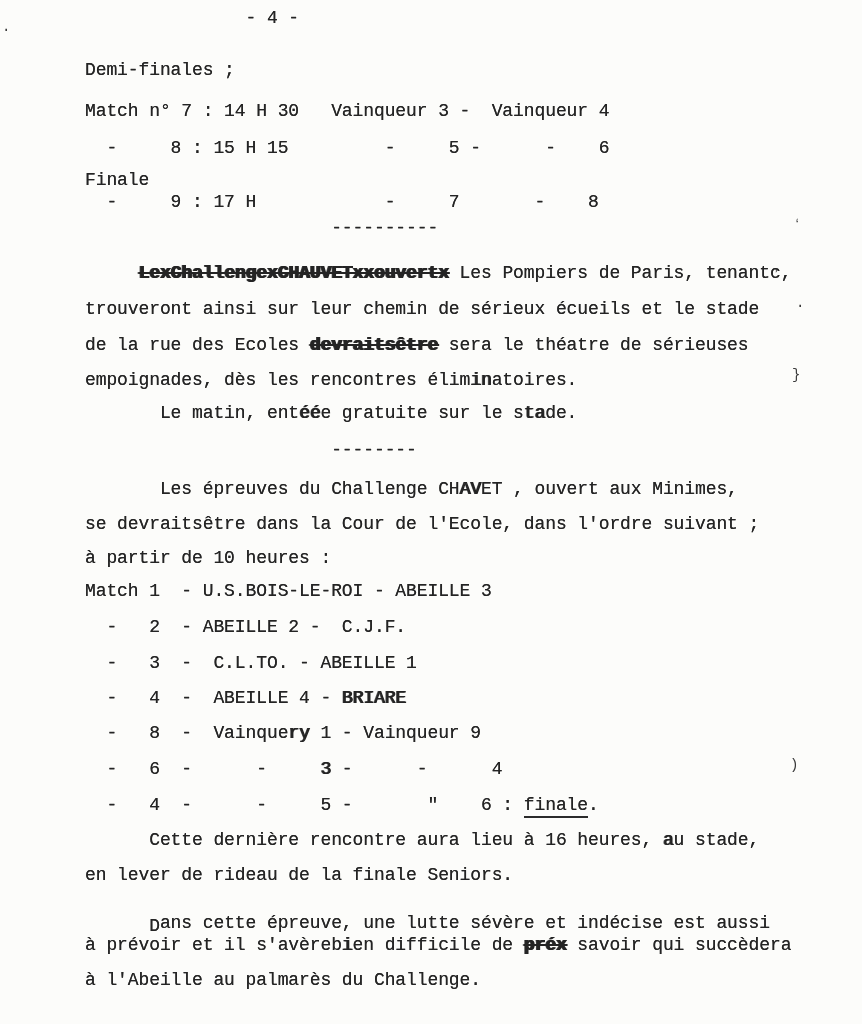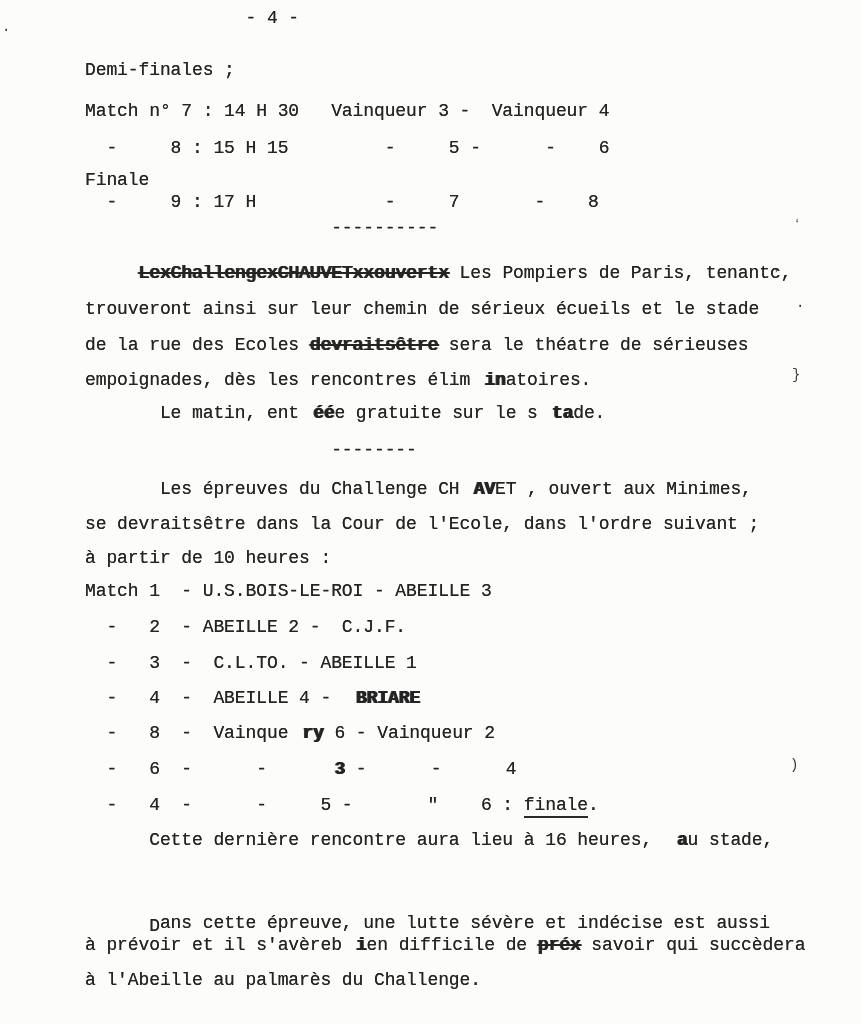--- a/index.html
+++ b/index.html
@@ -19,26 +19,25 @@
     position:absolute;
     left:85px;
     white-space:pre;
     font-size:18px;
     line-height:22px;
     letter-spacing:-0.1px;
     text-shadow:0 0 0.6px rgba(40,40,40,0.85);
   }
   .seg{display:inline;}
   .seg-overtype{
-    font-weight:bold;
+    font-weight:normal;
     text-shadow:0.9px 0 currentColor,-0.6px 0 rgba(40,40,40,0.75);
-    margin-left:14px;
   }
   .seg-struck{
-    font-weight:normal;
+    font-weight:bold;
     text-decoration:line-through;
     text-decoration-thickness:2.4px;
     text-shadow:1px 0 currentColor,-0.7px 0 rgba(40,40,40,0.85);
     margin-top:48px;
   }
   .seg-underline{
     border-bottom:2px solid #2b2b2b;
     padding-bottom:1px;
   }
   .seg-shifted{
@@ -69,24 +68,25 @@
   <div class="line" style="top:369px"><span class="seg">empoignades, dès les rencontres élim</span><span class="seg seg-overtype">in</span><span class="seg">atoires.</span></div>
   <div class="line" style="top:402px"><span class="seg">       Le matin, ent</span><span class="seg seg-overtype">éé</span><span class="seg">e gratuite sur le s</span><span class="seg seg-overtype">ta</span><span class="seg">de.</span></div>
   <div class="line" style="top:439px"><span class="seg">                       --------</span></div>
   <div class="line" style="top:478px"><span class="seg">       Les épreuves du Challenge CH</span><span class="seg seg-overtype">AV</span><span class="seg">ET , ouvert aux Minimes,</span></div>
   <div class="line" style="top:513px"><span class="seg">se devraitsêtre dans la Cour de l'Ecole, dans l'ordre suivant ;</span></div>
   <div class="line" style="top:547px"><span class="seg">à partir de 10 heures :</span></div>
   <div class="line" style="top:580px"><span class="seg">Match 1  - U.S.BOIS-LE-ROI - ABEILLE 3</span></div>
   <div class="line" style="top:616px"><span class="seg">  -   2  - ABEILLE 2 -  C.J.F.</span></div>
   <div class="line" style="top:652px"><span class="seg">  -   3  -  C.L.TO. - ABEILLE 1</span></div>
   <div class="line" style="top:687px"><span class="seg">  -   4  -  ABEILLE 4 - </span><span class="seg seg-overtype">BRIARE</span></div>
-  <div class="line" style="top:722px"><span class="seg">  -   8  -  Vainque</span><span class="seg seg-overtype">ry</span><span class="seg"> 6 - Vainqueur 2</span></div>
+  <div class="line" style="top:722px"><span class="seg">  -   8  -  Vainque</span><span class="seg seg-overtype">ry</span><span class="seg"> 1 - Vainqueur 9</span></div>
   <div class="line" style="top:758px"><span class="seg">  -   6  -      -     </span><span class="seg seg-overtype">3</span><span class="seg"> -      -      4</span></div>
   <div class="line" style="top:794px"><span class="seg">  -   4  -      -     5 -       "    6 : </span><span class="seg seg-underline">finale</span><span class="seg">.</span></div>
   <div class="line" style="top:829px"><span class="seg">      Cette dernière rencontre aura lieu à 16 heures, </span><span class="seg seg-overtype">a</span><span class="seg">u stade,</span></div>
+  <div class="line" style="top:864px"><span class="seg">en lever de rideau de la finale Seniors.</span></div>
   <div class="line" style="top:912px"><span class="seg">      </span><span class="seg seg-shifted">D</span><span class="seg">ans cette épreuve, une lutte sévère et indécise est aussi</span></div>
   <div class="line" style="top:934px"><span class="seg">à prévoir et il s'avèreb</span><span class="seg seg-overtype">i</span><span class="seg">en difficile de </span><span class="seg seg-struck">préx</span><span class="seg"> savoir qui succèdera</span></div>
   <div class="line" style="top:969px"><span class="seg">à l'Abeille au palmarès du Challenge.</span></div>
 
   <span class="stray" style="left:793px;top:218px">ʻ</span>
   <span class="stray" style="left:772px;top:268px">ʼ</span>
   <span class="stray" style="left:796px;top:298px">·</span>
   <span class="stray" style="left:792px;top:367px">}</span>
   <span class="stray" style="left:790px;top:757px">)</span>
   <span class="stray" style="left:2px;top:22px">·</span>

